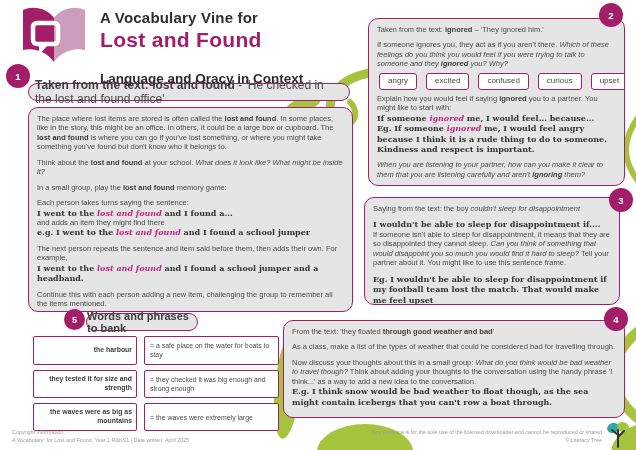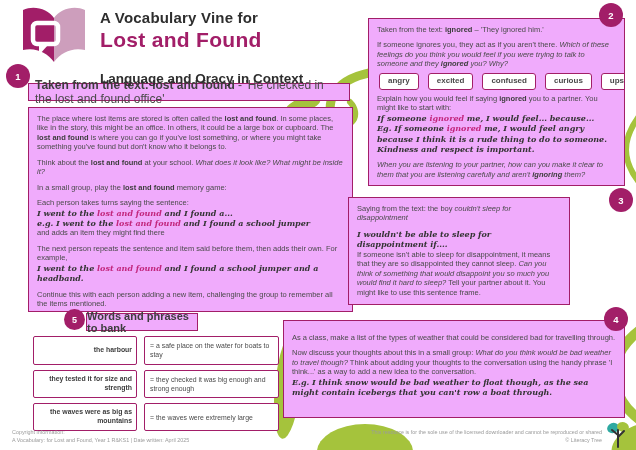--- a/index.html
+++ b/index.html
@@ -1,33 +1,33 @@
 <!DOCTYPE html>
 <html><head>
 <meta charset="utf-8">
 <style>
   html,body{margin:0;padding:0;background:#e8e8e8;}
   .page{position:relative;width:636px;height:450px;background:#ffffff;overflow:hidden;
         font-family:"Liberation Sans",sans-serif;color:#4a4a4a;}
   .deco{position:absolute;left:0;top:0;z-index:0;pointer-events:none;}
-  .box{position:absolute;background:#f0abfc;border:1.6px solid #A21E68;border-radius:0;z-index:1;box-sizing:border-box;}
+  .box{position:absolute;background:#e5e5e5;border:1.6px solid #A21E68;border-radius:10px;z-index:1;box-sizing:border-box;}
   .num-circle{position:absolute;width:24px;height:24px;border-radius:50%;background:#A21E68;color:#fff;
         font-weight:bold;font-size:9.5px;display:flex;align-items:center;justify-content:center;z-index:3;}
   .num-circle.small{width:21px;height:21px;font-size:9px;}
   .richbody{padding:6px 8px;font-size:7.5px;line-height:1.26;}
   .rt-line{min-height:9px;}
   .rt-gap{height:6px;}
   .seg-r{}
   .seg-b{font-weight:bold;color:#3d3d3d;}
   .seg-i{font-style:italic;margin-top:20px;}
   .seg-bi{font-weight:bold;font-style:italic;color:#3d3d3d;}
-  .seg-hw{font-family:"DejaVu Serif",serif;font-style:italic;font-weight:bold;font-size:8px;color:#333;}
+  .seg-hw{font-family:"DejaVu Serif",serif;font-weight:bold;font-size:8px;color:#333;}
   .seg-hm{font-family:"DejaVu Serif",serif;font-style:italic;font-weight:bold;font-size:8px;color:#C2267D;}
   .header-box{display:flex;align-items:center;padding:0 6px;font-size:12px;}
-  .chip-row{display:flex;gap:9px;margin:4px 0 4px 2px;font-weight:bold;}
+  .chip-row{display:flex;gap:9px;margin:4px 0 4px 2px;}
   .chip{border:1.4px solid #A21E68;border-radius:3px;padding:2.5px 8px;font-size:8px;background:#fff;color:#4a4a4a;}
   .title-block{position:absolute;left:100px;top:9px;z-index:2;}
   .t1{font-size:15px;font-weight:bold;color:#2e2e2e;letter-spacing:.2px;}
   .t2{font-size:21px;font-weight:bold;color:#A21E68;margin-top:2px;letter-spacing:.3px;}
   .t3{font-size:13.5px;font-weight:bold;color:#2e2e2e;margin-top:19px;}
   .bank-header{display:flex;align-items:center;justify-content:flex-start;font-weight:bold;font-size:11px;color:#3d3d3d;}
   .bank-rows{position:absolute;left:33px;top:336px;width:246px;z-index:1;}
   .bank-row{display:flex;gap:7px;margin-bottom:5px;}
   .bank-term{width:104px;border:1.6px solid #A21E68;border-radius:2px;background:#fff;
         font-weight:bold;font-size:6.9px;text-align:right;padding:4px 4px;display:flex;
@@ -78,22 +78,22 @@
   <div class="box richbody" style="left:28px;top:107px;width:325px;height:205px;overflow:hidden;">
     <div>
         <div class="rt-line"><span class="seg-r">The place where lost items are stored is often called the </span><span class="seg-b">lost and found</span><span class="seg-r">. In some places, like in the story, this might be an office. In others, it could be a large box or cupboard. The </span><span class="seg-b">lost and found</span><span class="seg-r"> is where you can go if you've lost something, or where you might take something you've found but don't know who it belongs to.</span></div>
         <div class="rt-gap"></div>
         <div class="rt-line"><span class="seg-r">Think about the </span><span class="seg-b">lost and found</span><span class="seg-r"> at your school. </span><span class="seg-i">What does it look like? What might be inside it?</span></div>
         <div class="rt-gap"></div>
         <div class="rt-line"><span class="seg-r">In a small group, play the </span><span class="seg-b">lost and found</span><span class="seg-r"> memory game:</span></div>
         <div class="rt-gap"></div>
         <div class="rt-line"><span class="seg-r">Each person takes turns saying the sentence:</span></div>
         <div class="rt-line"><span class="seg-hw">I went to the </span><span class="seg-hm">lost and found</span><span class="seg-hw"> and I found a...</span></div>
+        <div class="rt-line"><span class="seg-r">and adds an item they might find there</span></div>
         <div class="rt-line"><span class="seg-hw">e.g. I went to the </span><span class="seg-hm">lost and found</span><span class="seg-hw"> and I found a school jumper</span></div>
-        <div class="rt-line"><span class="seg-r">and adds an item they might find there</span></div>
         <div class="rt-gap"></div>
         <div class="rt-line"><span class="seg-r">The next person repeats the sentence and item said before them, then adds their own. For example,</span></div>
         <div class="rt-line"><span class="seg-hw">I went to the </span><span class="seg-hm">lost and found</span><span class="seg-hw"> and I found a school jumper and a headband.</span></div>
         <div class="rt-gap"></div>
         <div class="rt-line"><span class="seg-r">Continue this with each person adding a new item, challenging the group to remember all the items mentioned.</span></div>
       </div>
   </div>
 
   <div class="num-circle" style="left:599px;top:3px;">
     <span>2</span>
@@ -116,35 +116,37 @@
         <div class="rt-line"><span class="seg-hw">If someone </span><span class="seg-hm">ignored</span><span class="seg-hw"> me, I would feel... because...</span></div>
         <div class="rt-line"><span class="seg-hw">Eg. If someone </span><span class="seg-hm">ignored</span><span class="seg-hw"> me, I would feel angry because I think it is a rude thing to do to someone. Kindness and respect is important.</span></div>
         <div class="rt-gap"></div>
         <div class="rt-line"><span class="seg-i">When you are listening to your partner, how can you make it clear to them that you are listening carefully and aren't </span><span class="seg-bi">ignoring</span><span class="seg-i"> them?</span></div>
       </div>
   </div>
 
   <div class="num-circle" style="left:609px;top:188px;">
     <span>3</span>
   </div>
-  <div class="box richbody" style="left:348px;top:197px;width:222px;height:108px;overflow:hidden;">
+  <div class="box richbody" style="left:364px;top:197px;width:256px;height:108px;overflow:hidden;">
     <div>
         <div class="rt-line"><span class="seg-r">Saying from the text: the boy </span><span class="seg-i">couldn't sleep for disappointment</span></div>
         <div class="rt-gap"></div>
         <div class="rt-line"><span class="seg-hw">I wouldn't be able to sleep for disappointment if....</span></div>
         <div class="rt-line"><span class="seg-r">If someone isn't able to sleep for disappointment, it means that they are so disappointed they cannot sleep. </span><span class="seg-i">Can you think of something that would disappoint you so much you would find it hard to sleep?</span><span class="seg-r"> Tell your partner about it. You might like to use this sentence frame.</span></div>
         <div class="rt-gap"></div>
+        <div class="rt-line"><span class="seg-hw">Eg. I wouldn't be able to sleep for disappointment if my football team lost the match. That would make me feel upset</span></div>
       </div>
   </div>
 
   <div class="num-circle" style="left:604px;top:307px;">
     <span>4</span>
   </div>
   <div class="box richbody" style="left:283px;top:320px;width:342px;height:98px;overflow:hidden;">
     <div>
+        <div class="rt-line"><span class="seg-r">From the text: 'they floated </span><span class="seg-b">through good weather and bad</span><span class="seg-r">'</span></div>
         <div class="rt-gap"></div>
         <div class="rt-line"><span class="seg-r">As a class, make a list of the types of weather that could be considered bad for travelling through.</span></div>
         <div class="rt-gap"></div>
         <div class="rt-line"><span class="seg-r">Now discuss your thoughts about this in a small group: </span><span class="seg-i">What do you think would be bad weather to travel though?</span><span class="seg-r"> Think about adding your thoughts to the conversation using the handy phrase 'I think...' as a way to add a new idea to the conversation.</span></div>
         <div class="rt-line"><span class="seg-hw">E.g. I think snow would be bad weather to float though, as the sea might contain icebergs that you can't row a boat through.</span></div>
       </div>
   </div>
 
   <div class="num-circle small" style="left:64px;top:309px;">
     <span>5</span>

